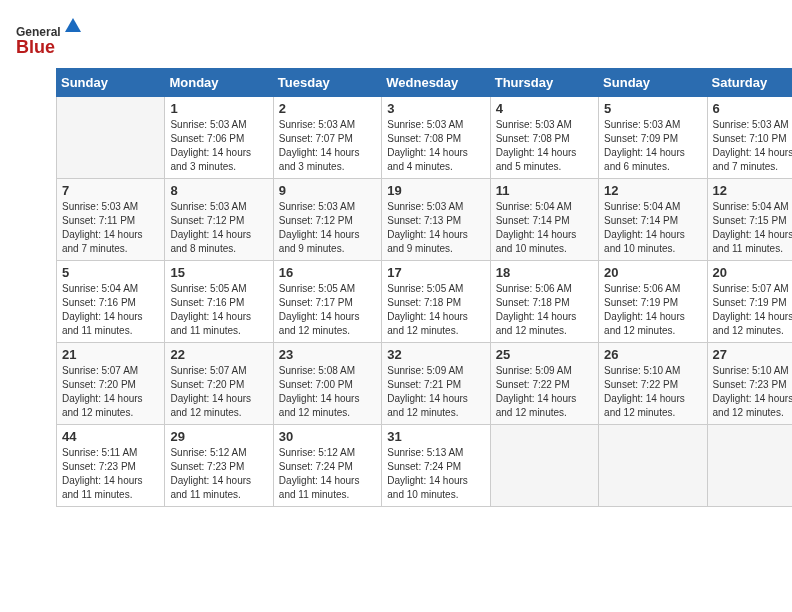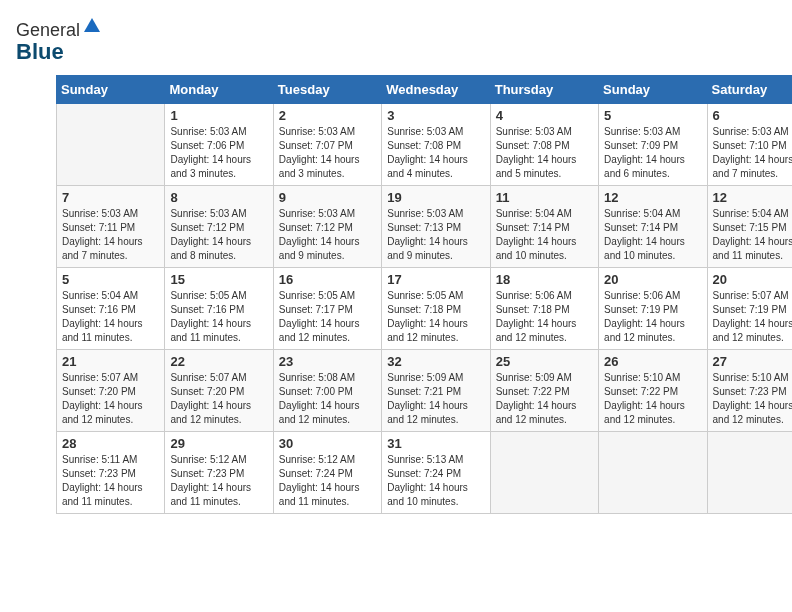--- a/index.html
+++ b/index.html
@@ -14,22 +14,22 @@
       display: flex;
       justify-content: space-between;
       align-items: flex-start;
       margin-bottom: 10px;
     }
     .logo {
       display: flex;
       align-items: center;
     }
     .logo-text {
-      font-size: 18px;
-      font-weight: normal;
+      font-size: 12px;
+      font-weight: bold;
       line-height: 1.1;
     }
     .logo-general { color: #333; }
     .logo-icon {
       width: 20px;
       height: 20px;
       margin-left: 2px;
     }
     .title-section {
       text-align: right;
@@ -93,21 +93,21 @@
 <div class="header">
   <div class="logo">
     <div>
       <div style="display:flex;align-items:center;">
         <span class="logo-text">
           <span class="logo-general">General</span><svg class="logo-icon" viewBox="0 0 20 20">
               <polygon points="10,2 18,16 2,16" fill="#1a6abf"></polygon>
             </svg>
         </span>
       </div>
-      <div style="font-size:22px;font-weight:bold;color:#0c4a6e;margin-top:-2px;">Blue</div>
+      <div style="font-size:18px;font-weight:bold;color:#b91c1c;margin-top:-2px;">Blue</div>
     </div>
   </div>
   <div class="title-section">
     <div class="month-title"></div>
     <div class="location-title"></div>
   </div>
 </div>
 
 <table class="calendar">
   <thead>
@@ -315,21 +315,21 @@
         <td>
           <span class="day-number">27</span>
           <div class="day-info" style="white-space: pre-line;">Sunrise: 5:10 AM
 Sunset: 7:23 PM
 Daylight: 14 hours
 and 12 minutes.</div>
         </td>
       </tr>
       <tr>
         <td>
-          <span class="day-number">28</span>
+          <span class="day-number">44</span>
           <div class="day-info" style="white-space: pre-line;">Sunrise: 5:11 AM
 Sunset: 7:23 PM
 Daylight: 14 hours
 and 11 minutes.</div>
         </td>
         <td>
           <span class="day-number">29</span>
           <div class="day-info" style="white-space: pre-line;">Sunrise: 5:12 AM
 Sunset: 7:23 PM
 Daylight: 14 hours

